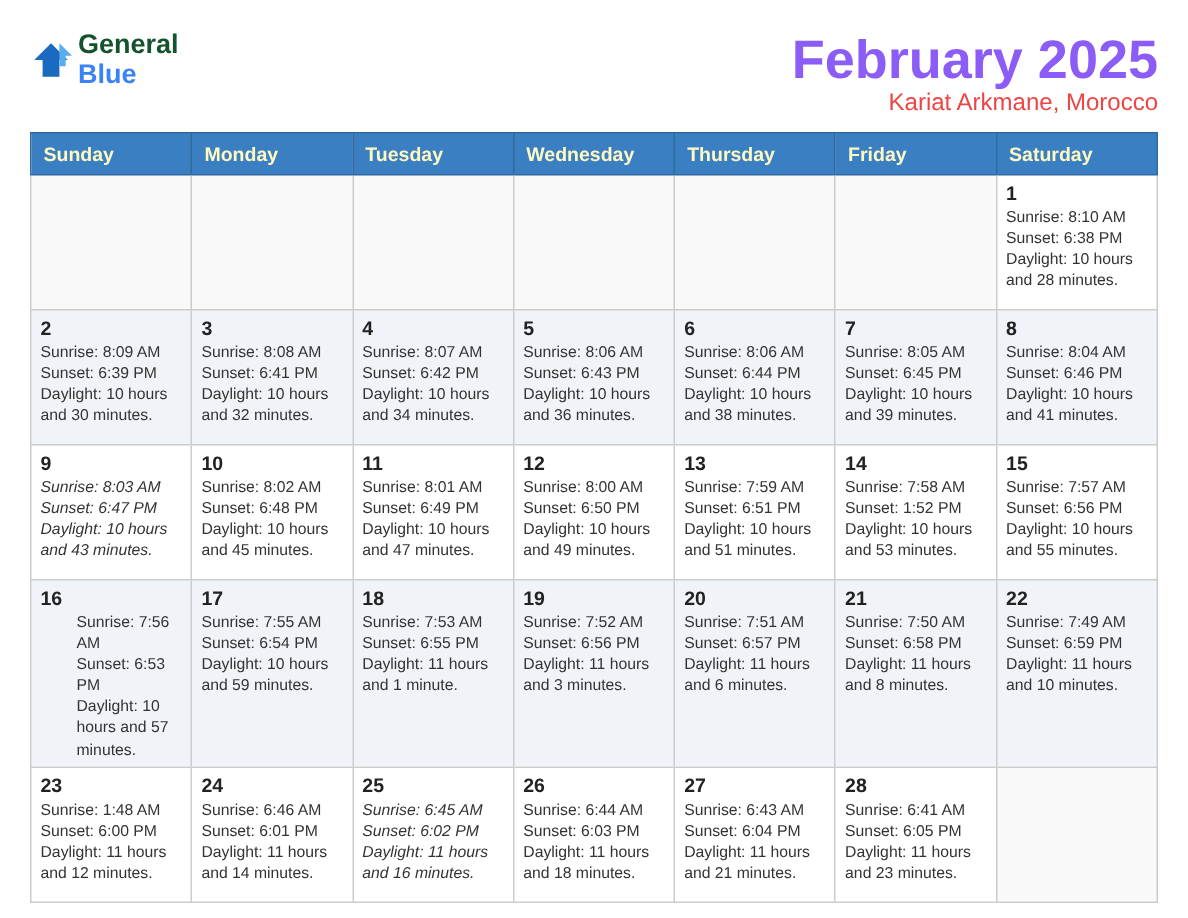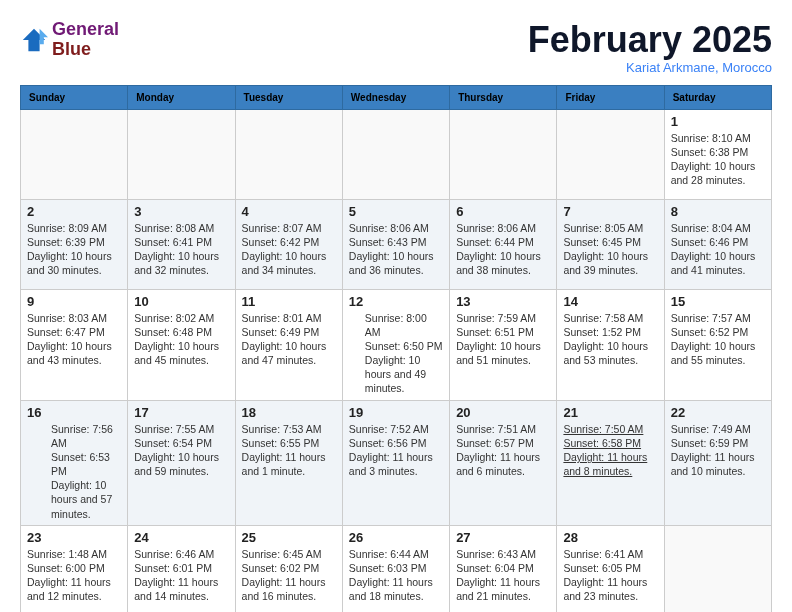--- a/index.html
+++ b/index.html
@@ -19,49 +19,49 @@
     .logo {
       display: flex;
       align-items: center;
       gap: 4px;
     }
     .logo-text {
       font-size: 18px;
       font-weight: bold;
       line-height: 1.1;
     }
-    .logo-text span.general { color: #701a75; margin-top: 16px; }
-    .logo-text span.blue { color: #7f1d1d; }
+    .logo-text span.general { color: #14532d; margin-top: 16px; }
+    .logo-text span.blue { color: #3b82f6; }
     .logo-icon {
       width: 28px;
       height: 28px;
     }
     .title-block {
       text-align: right;
     }
     .month-title {
       font-size: 36px;
       font-weight: bold;
-      color: #0f172a;
+      color: #8b5cf6;
       line-height: 1.1;
       text-align: right;
     }
     .location {
-      font-size: 13px;
-      color: #3b82f6;
+      font-size: 16px;
+      color: #ef4444;
     }
     .calendar {
       width: 100%;
       border-collapse: collapse;
       border: 1px solid #ccc;
     }
     .calendar th {
       background-color: #3a7fc1;
-      color: #000000;
-      font-size: 10px;
+      color: #fef9c3;
+      font-size: 13px;
       font-weight: bold;
       padding: 6px 8px;
       text-align: left;
       border: 1px solid #2e6aa0;
     }
     .calendar td {
       width: calc(100% / 7);
       vertical-align: top;
       padding: 4px 6px;
       border: 1px solid #ccc;
@@ -178,58 +178,58 @@
         <td>
           <span class="day-num">8</span>
           <div class="day-info" style="white-space: pre-line;">Sunrise: 8:04 AM
 Sunset: 6:46 PM
 Daylight: 10 hours and 41 minutes.</div>
         </td>
       </tr>
       <tr class="row-stripe">
         <td>
           <span class="day-num">9</span>
-          <div class="day-info" style="white-space: pre-line;">Sunrise: 8:03 AM
+          <div class="day-info" style="white-space: pre-line; font-style: italic;">Sunrise: 8:03 AM
 Sunset: 6:47 PM
 Daylight: 10 hours and 43 minutes.</div>
         </td>
         <td>
           <span class="day-num">10</span>
           <div class="day-info" style="white-space: pre-line;">Sunrise: 8:02 AM
 Sunset: 6:48 PM
 Daylight: 10 hours and 45 minutes.</div>
         </td>
         <td>
           <span class="day-num">11</span>
           <div class="day-info" style="white-space: pre-line;">Sunrise: 8:01 AM
 Sunset: 6:49 PM
 Daylight: 10 hours and 47 minutes.</div>
         </td>
         <td>
           <span class="day-num">12</span>
-          <div class="day-info" style="white-space: pre-line; margin-left: 16px;">Sunrise: 8:00 AM
+          <div class="day-info" style="white-space: pre-line;">Sunrise: 8:00 AM
 Sunset: 6:50 PM
 Daylight: 10 hours and 49 minutes.</div>
         </td>
         <td>
           <span class="day-num">13</span>
           <div class="day-info" style="white-space: pre-line;">Sunrise: 7:59 AM
 Sunset: 6:51 PM
 Daylight: 10 hours and 51 minutes.</div>
         </td>
         <td>
           <span class="day-num">14</span>
           <div class="day-info" style="white-space: pre-line;">Sunrise: 7:58 AM
 Sunset: 1:52 PM
 Daylight: 10 hours and 53 minutes.</div>
         </td>
         <td>
           <span class="day-num">15</span>
           <div class="day-info" style="white-space: pre-line;">Sunrise: 7:57 AM
-Sunset: 6:52 PM
+Sunset: 6:56 PM
 Daylight: 10 hours and 55 minutes.</div>
         </td>
       </tr>
       <tr class="row-alt">
         <td>
           <span class="day-num">16</span>
           <div class="day-info" style="white-space: pre-line; margin-left: 24px;">Sunrise: 7:56 AM
 Sunset: 6:53 PM
 Daylight: 10 hours and 57 minutes.</div>
         </td>
@@ -252,21 +252,21 @@
 Daylight: 11 hours and 3 minutes.</div>
         </td>
         <td>
           <span class="day-num">20</span>
           <div class="day-info" style="white-space: pre-line;">Sunrise: 7:51 AM
 Sunset: 6:57 PM
 Daylight: 11 hours and 6 minutes.</div>
         </td>
         <td>
           <span class="day-num">21</span>
-          <div class="day-info" style="white-space: pre-line; text-decoration: underline;">Sunrise: 7:50 AM
+          <div class="day-info" style="white-space: pre-line;">Sunrise: 7:50 AM
 Sunset: 6:58 PM
 Daylight: 11 hours and 8 minutes.</div>
         </td>
         <td>
           <span class="day-num">22</span>
           <div class="day-info" style="white-space: pre-line;">Sunrise: 7:49 AM
 Sunset: 6:59 PM
 Daylight: 11 hours and 10 minutes.</div>
         </td>
       </tr>
@@ -278,21 +278,21 @@
 Daylight: 11 hours and 12 minutes.</div>
         </td>
         <td>
           <span class="day-num">24</span>
           <div class="day-info" style="white-space: pre-line;">Sunrise: 6:46 AM
 Sunset: 6:01 PM
 Daylight: 11 hours and 14 minutes.</div>
         </td>
         <td>
           <span class="day-num">25</span>
-          <div class="day-info" style="white-space: pre-line;">Sunrise: 6:45 AM
+          <div class="day-info" style="white-space: pre-line; font-style: italic;">Sunrise: 6:45 AM
 Sunset: 6:02 PM
 Daylight: 11 hours and 16 minutes.</div>
         </td>
         <td>
           <span class="day-num">26</span>
           <div class="day-info" style="white-space: pre-line;">Sunrise: 6:44 AM
 Sunset: 6:03 PM
 Daylight: 11 hours and 18 minutes.</div>
         </td>
         <td>

